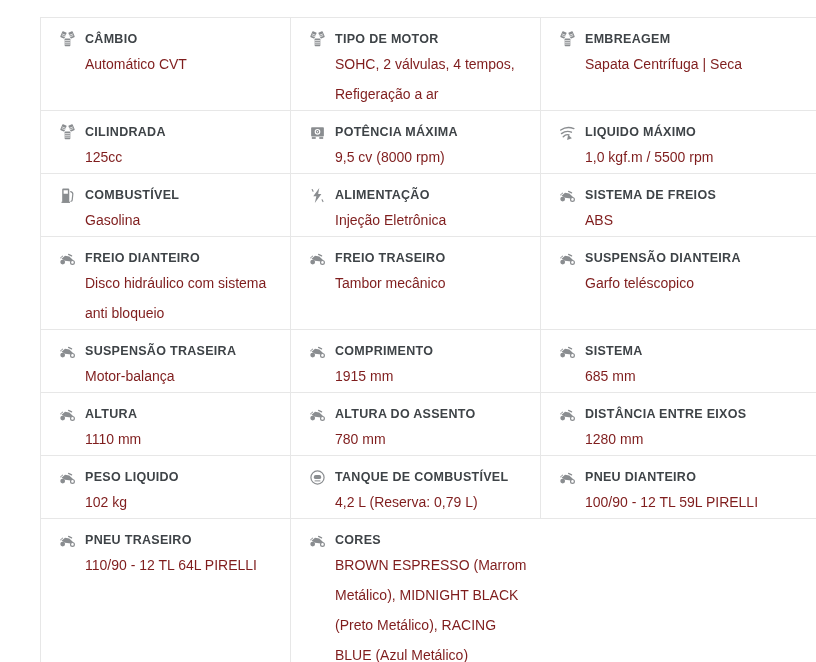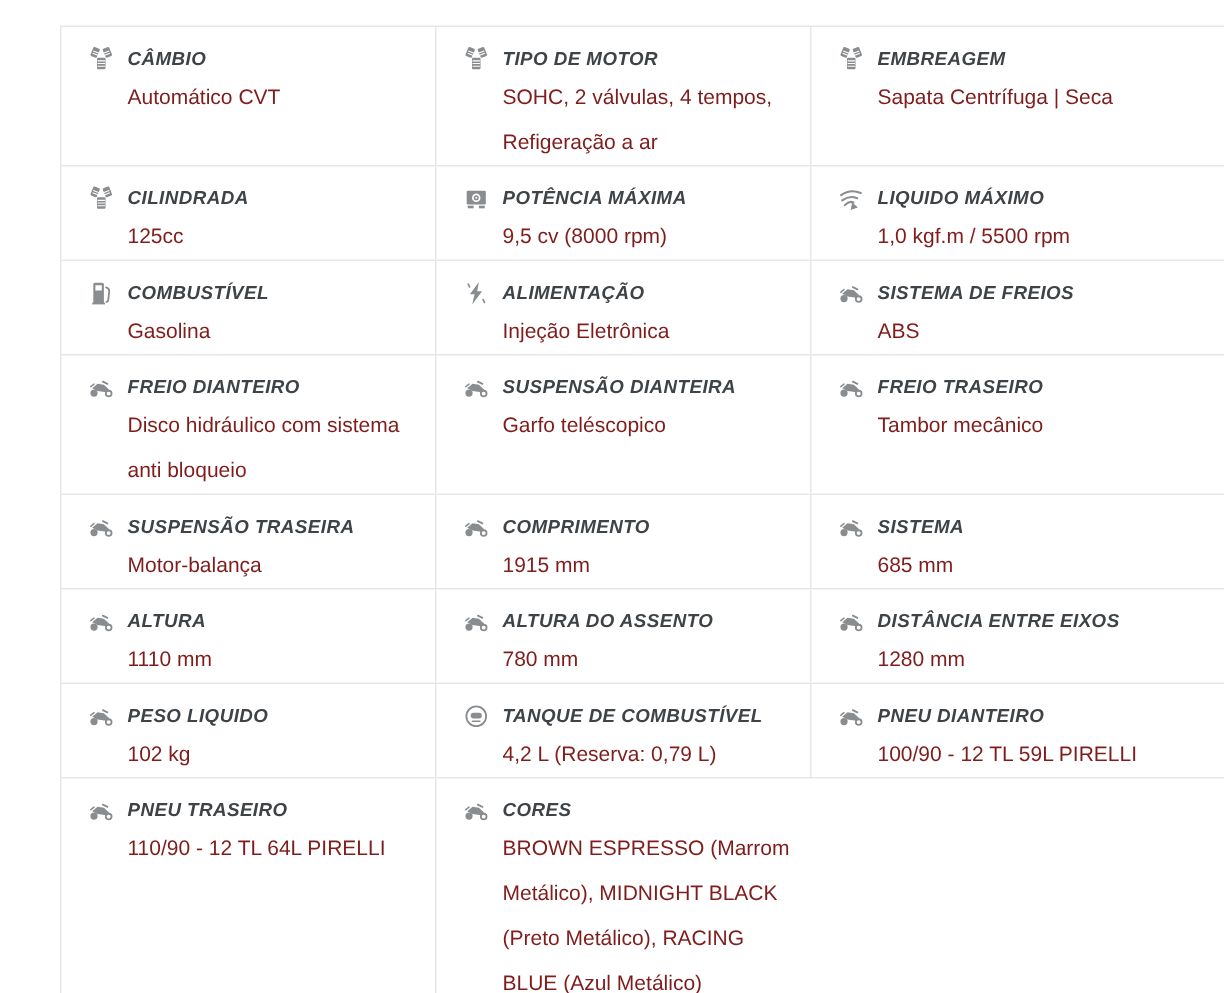--- a/index.html
+++ b/index.html
@@ -35,21 +35,20 @@
     color:#8a8d90;
   }
   .ic{width:17px;height:17px;display:block;}
   .txt{flex:1;min-width:0;}
   .title{
     font-size:12.5px;
     font-weight:bold;
     letter-spacing:.3px;
     line-height:20px;
     color:#3e4347;
-    font-style:italic;
   }
   .value{
     font-size:14px;
     line-height:30px;
     color:#7f1d1d;
   }
   .defs-holder{position:absolute;width:0;height:0;overflow:hidden;}
 </style>
 </head>
 <body>
@@ -230,35 +229,35 @@
       <div class="value">Disco hidráulico com sistema anti bloqueio</div>
         </div>
     </div>
     <div class="cell">
       <span class="icon-wrap">
           <svg class="ic">
             <use href="#motorcycle-icon"></use>
           </svg>
         </span>
       <div class="txt">
+          <div class="title">FREIO TRASEIRO</div>
+      <div class="value">Tambor mecânico</div>
+        </div>
+    </div>
+    <div class="cell">
+      <span class="icon-wrap">
+          <svg class="ic">
+            <use href="#motorcycle-icon"></use>
+          </svg>
+        </span>
+      <div class="txt">
           <div class="title">SUSPENSÃO DIANTEIRA</div>
       <div class="value">Garfo teléscopico</div>
         </div>
     </div>
-    <div class="cell">
-      <span class="icon-wrap">
-          <svg class="ic">
-            <use href="#motorcycle-icon"></use>
-          </svg>
-        </span>
-      <div class="txt">
-          <div class="title">FREIO TRASEIRO</div>
-      <div class="value">Tambor mecânico</div>
-        </div>
-    </div>
   </div>
 
   <div class="row">
     <div class="cell">
       <span class="icon-wrap">
           <svg class="ic">
             <use href="#motorcycle-icon"></use>
           </svg>
         </span>
       <div class="txt">

